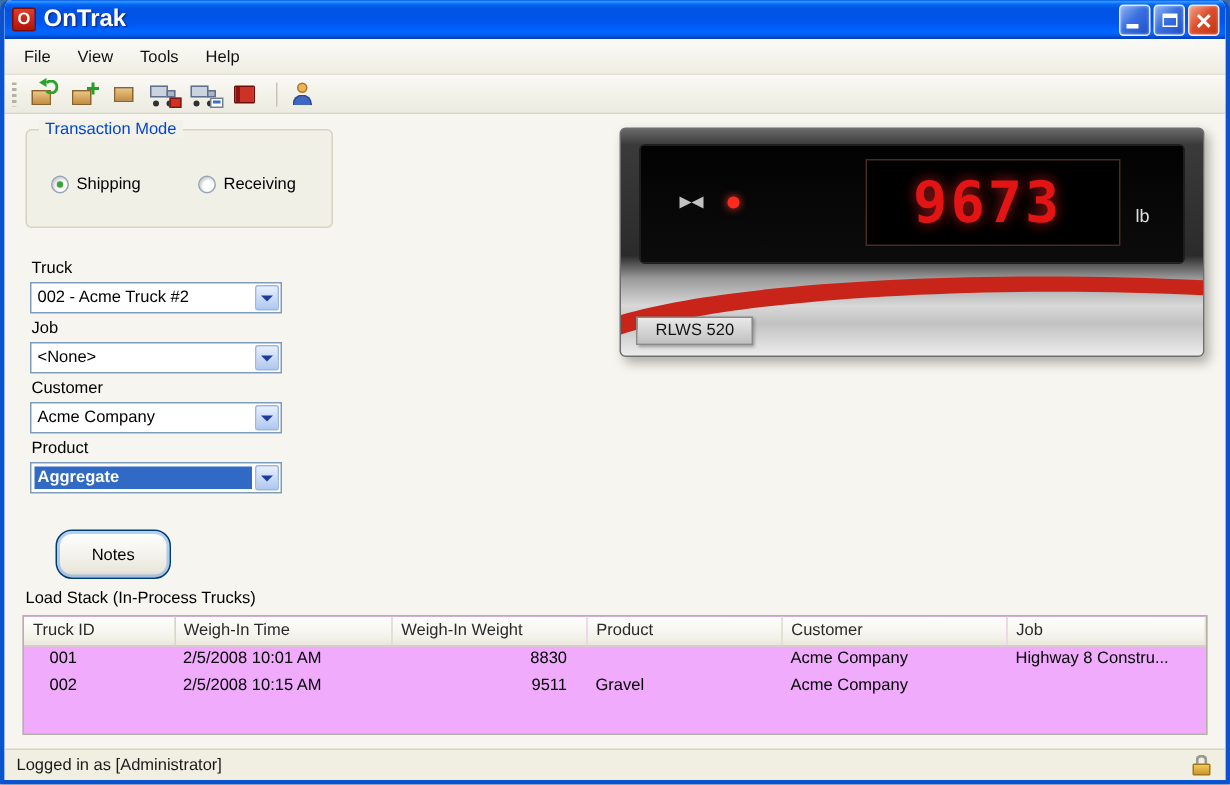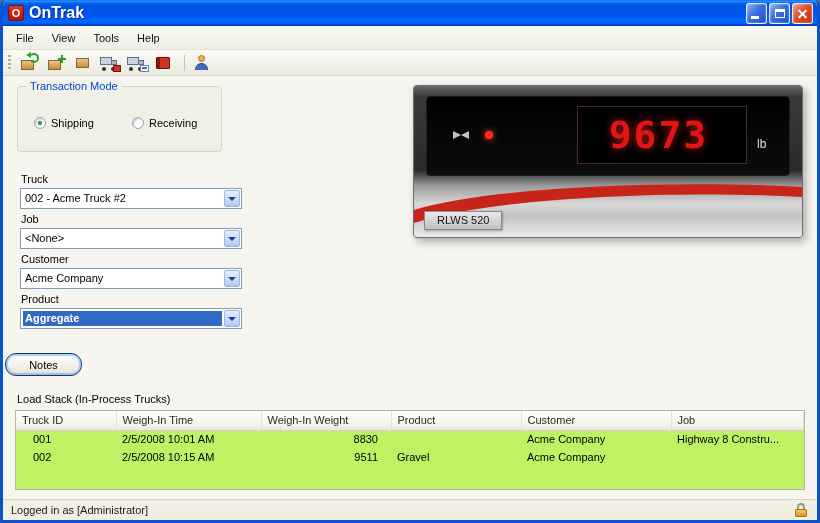--- a/index.html
+++ b/index.html
@@ -112,21 +112,21 @@
   .radio-item.selected .radio-circle::after { content:""; position:absolute; left:3px; top:3px;
     width:4px; height:4px; border-radius:50%; background:#3FA33C; box-shadow:0 0 1px #2A7A28; }
 
   .xp-button {
     border:1px solid #003C74; border-radius:3px; cursor:default;
     background:linear-gradient(180deg,#FFFFFF 0%,#F5F4EF 45%,#EAE8DC 85%,#D8D4C4 100%);
     font-family:"Liberation Sans",sans-serif; font-size:11px; color:#000;
     display:flex; align-items:center; justify-content:center;
   }
   .weigh-btn { position:absolute; left:242px; top:12px; width:157px; height:45px; }
-  .notes-btn { position:absolute; left:2px; top:277px; width:77px; height:23px;
+  .notes-btn { position:absolute; left:34px; top:277px; width:77px; height:33px;
     box-shadow: inset 0 0 0 2px rgba(120,170,240,.55); border-radius: 11px; }
 
   
   .scale { position:absolute; left:410px; top:9px; width:390px; height:153px;
     border:1px solid #6E6E6E; border-radius:4px; overflow:hidden;
     box-shadow:3px 4px 8px rgba(0,0,0,.30);
     background:linear-gradient(180deg,#6A6A6A 0%,#3A3A3A 7%,#2B2B2B 56%,#9A9A9A 66%,#D8D8D8 78%,#C2C2C2 86%,#ECECEC 100%); }
   .scale-panel { position:absolute; left:12px; top:10px; width:364px; height:80px;
     background:linear-gradient(180deg,#020202,#0C0C0C); border:1px solid #1E1E1E; border-radius:4px; }
   .scale-window { position:absolute; left:150px; top:9px; width:170px; height:58px;
@@ -140,40 +140,40 @@
     border-top:4px solid transparent; border-bottom:4px solid transparent; border-left:8px solid #C2C2C2; }
   .bowtie-r { position:absolute; left:34px; top:34px; width:0; height:0;
     border-top:4px solid transparent; border-bottom:4px solid transparent; border-right:8px solid #C2C2C2; }
   .scale-stripe { position:absolute; left:0; top:92px; }
   .scale-model { position:absolute; left:10px; bottom:7px; padding:2px 12px 3px;
     background:linear-gradient(180deg,#E9E9E9,#C0C0C0); border:1px solid #8A8A8A;
     font-size:11px; color:#141414; box-shadow:1px 1px 2px rgba(0,0,0,.3); }
 
   
   .field-label { position:absolute; left:18px; font-size:11px; color:#000; }
-  .combo { position:absolute; left:17px; width:222px; height:21px; background:#fff;
+  .combo { position:absolute; left:17px; width:168px; height:21px; background:#fff;
     border:1px solid #7F9DB9; }
   .combo-value { position:absolute; left:2px; top:2px; right:19px; bottom:2px;
     font-size:11px; padding:1px 0 0 2px; white-space:nowrap; overflow:hidden; color:#000; }
   .combo.highlight .combo-value { background:#316AC5; color:#fff; }
   .combo-btn { position:absolute; right:1px; top:1px; width:16px; height:17px; border-radius:2px;
     background:linear-gradient(180deg,#E8F0FC,#CBDCF7 50%,#B0C8EE);
     border:1px solid #9EB6E4; display:flex; align-items:center; justify-content:center; }
   .combo-arrow { width:0; height:0; border-left:4px solid transparent; border-right:4px solid transparent;
     border-top:4px solid #1F3C9C; }
 
   .lbl-truck { top:97px; } .combo-truck { top:112px; }
   .lbl-job { top:137px; } .combo-job { top:152px; }
   .lbl-customer { top:177px; } .combo-customer { top:192px; }
   .lbl-product { top:217px; } .combo-product { top:232px;font-weight:bold; }
 
   
   .loadstack-title { position:absolute; left:14px; top:317px; font-size:11px; color:#000; }
   .loadstack { position:absolute; left:12px; top:334px; width:790px; height:80px;
-    background:#bef264; border:1px solid #B4B2A4; overflow:hidden; }
+    background:#f0abfc; border:1px solid #B4B2A4; overflow:hidden; }
   .loadstack table { width:100%; border-collapse:collapse; table-layout:fixed;
     font-size:11px; }
   .loadstack th { height:19px; text-align:left; font-weight:normal; padding:0 0 0 6px;
     background:linear-gradient(180deg,#FFFFFF,#F3F2E9 75%,#E9E7DA);
     border-right:1px solid #E4E2D6; border-bottom:1px solid #D4D2C4; color:#2A2A2A;
     white-space:nowrap; overflow:hidden; }
   .loadstack td { height:18px; padding:0 0 0 6px; color:#000; white-space:nowrap; overflow:hidden; }
   .loadstack td.c0 { padding-left:17px; }
   .loadstack td.num { text-align:right; padding-right:13px; }
 

